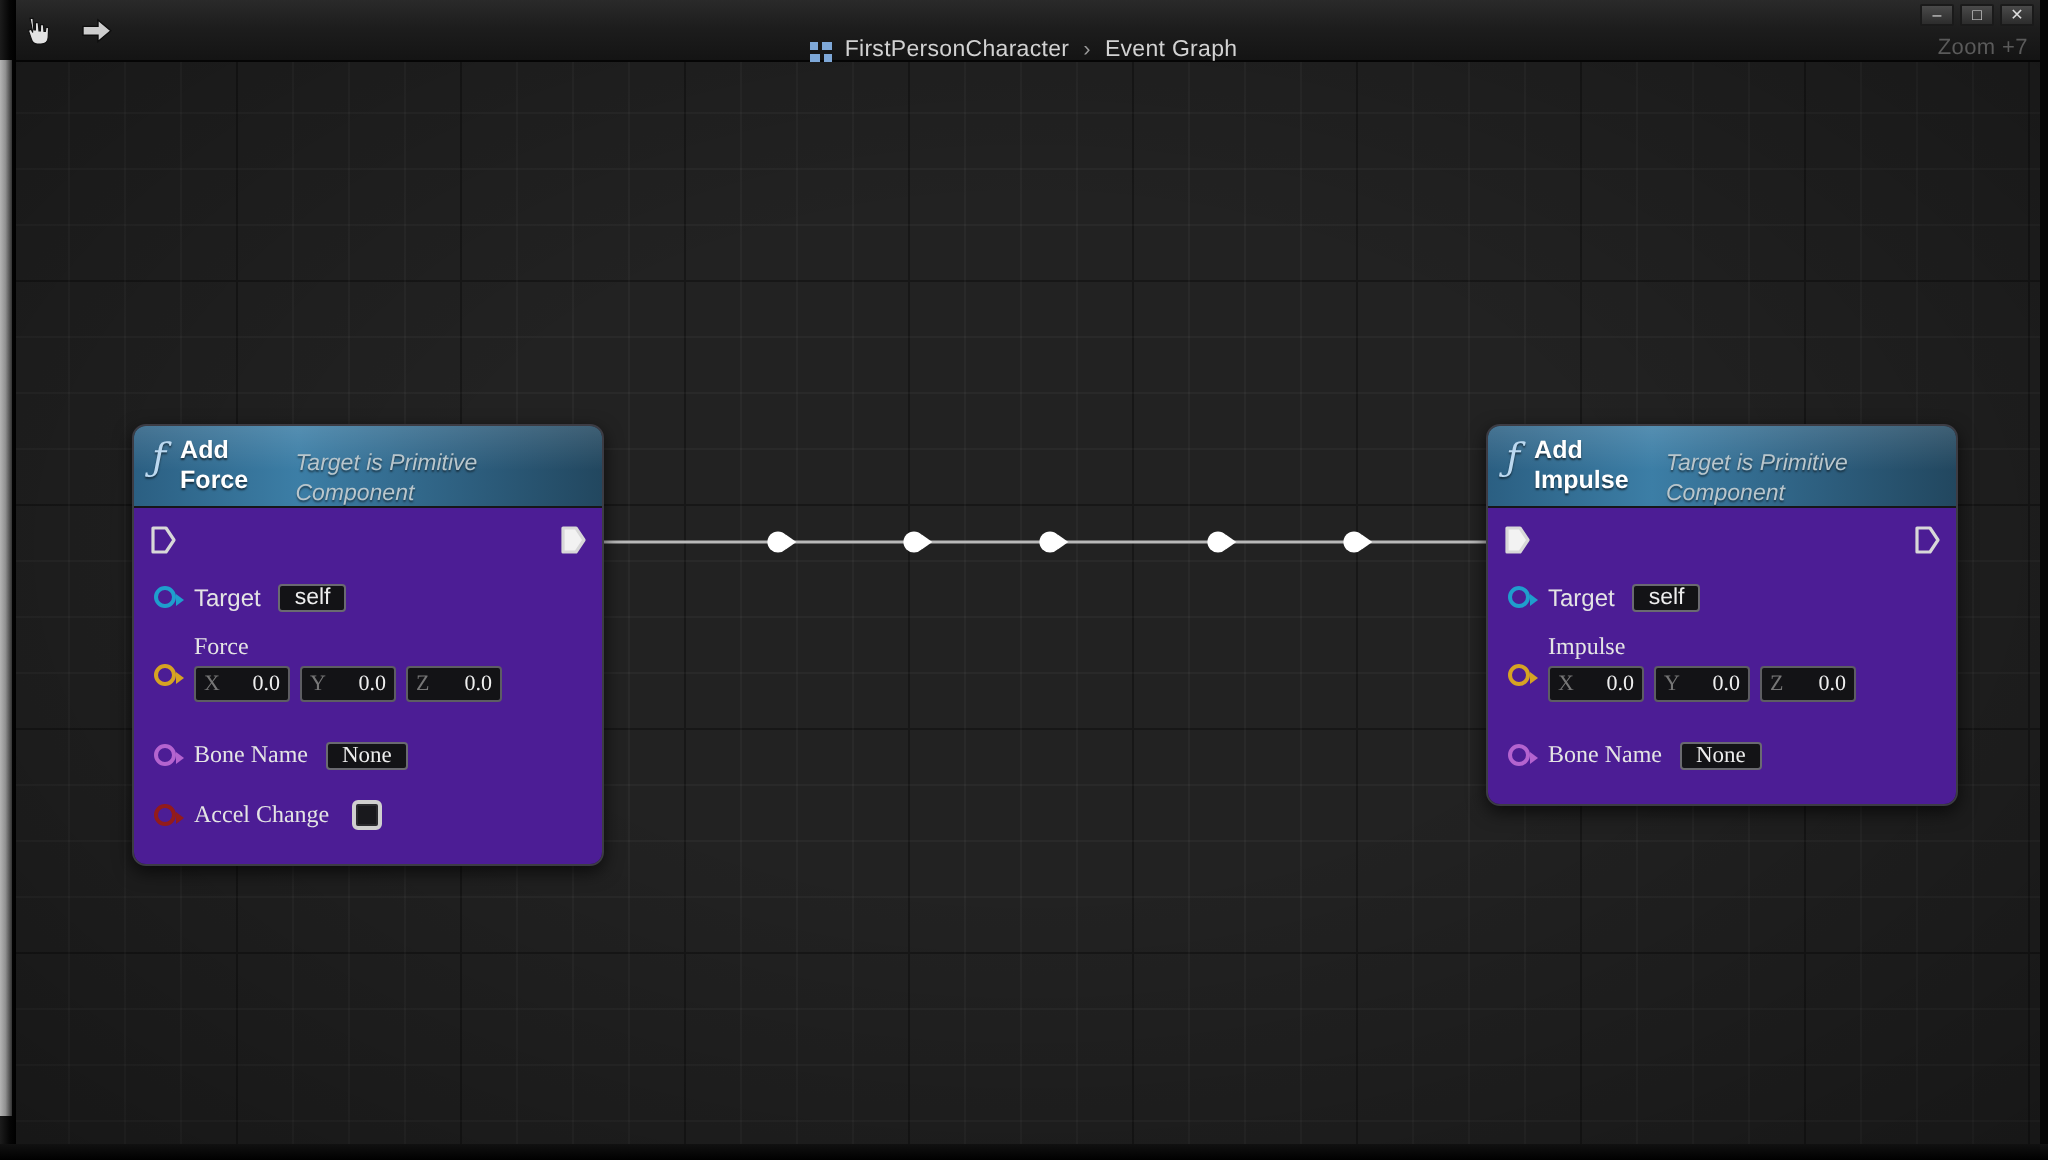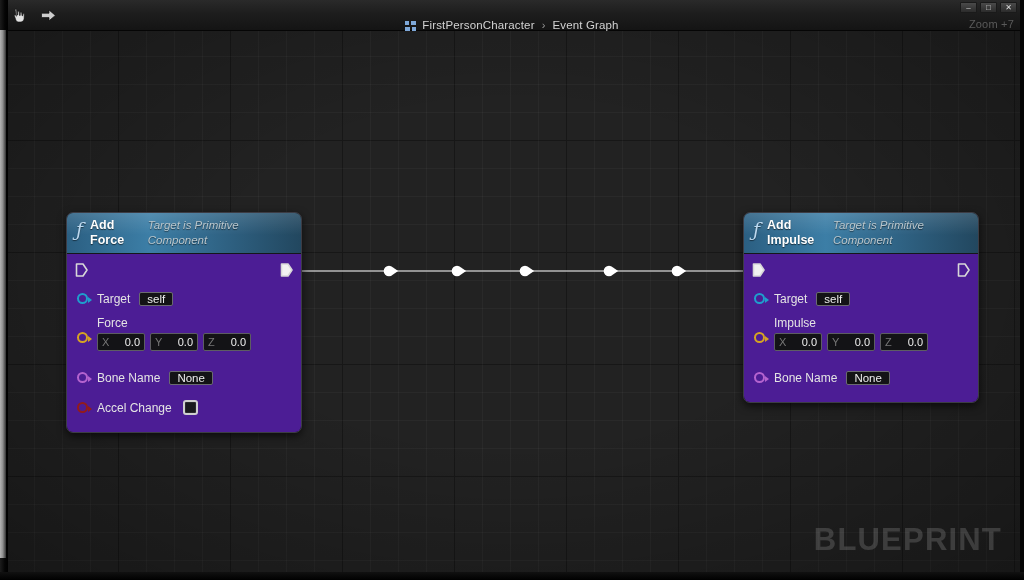--- a/index.html
+++ b/index.html
@@ -213,21 +213,21 @@
     font-weight: bold;
     color: #ffffff;
     line-height: 15px;
     text-shadow: 0 1px 1px rgba(0,0,0,.6);
   }
   .node-subtitle {
     font-size: 11.5px;
     font-style: italic;
     color: #b9c6cc;
     line-height: 15px;
-    margin-top: 0;
+    margin-top: 7px;
     text-shadow: 0 1px 1px rgba(0,0,0,.5);
   }
 
   .node-body {
     background: #4c1d95;
     padding: 0 0 12px 0;
   }
 
   
   .exec-row {
@@ -332,21 +332,21 @@
   .checkbox {
     width: 15px; height: 15px;
     margin-left: 11px;
     border: 2px solid #cfcfcf;
     border-radius: 3px;
     background: #19191d;
     box-shadow: inset 0 0 0 1px #2a2a2e;
   }
 
   
-  .row + .row { margin-top: 5px; }
+  .row + .row { margin-top: 5px; font-family: Liberation Serif, serif; }
   .exec-row + .row { margin-top: 2px; }
 </style>
 </head>
 <body>
 
 <div id="app">
 
   <div class="titlebar">
 
     <div class="tb-tools">
@@ -519,21 +519,20 @@
               <span class="pin p-name"></span>
               <span class="row-label">Bone Name</span>
               <span class="combo">
                 <span class="val">None</span>
               </span>
             </div>
           </div>
         </div>
       </div>
 
-    <div class="watermark">BLUEPRINT</div>
   </div>
 
   <div class="win-frame-left"></div>
   <div class="win-frame-left-hi"></div>
   <div class="win-frame-right"></div>
   <div class="win-frame-bottom"></div>
 
 </div>
 
 </body></html>

